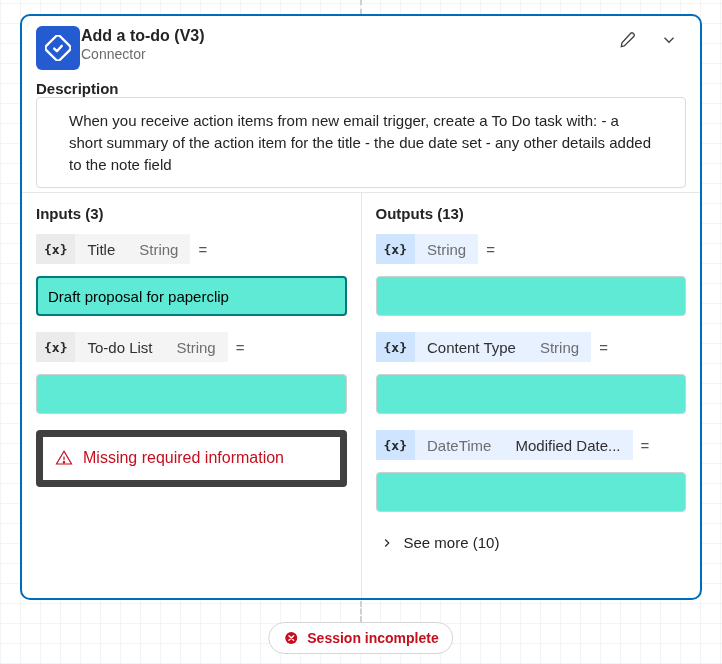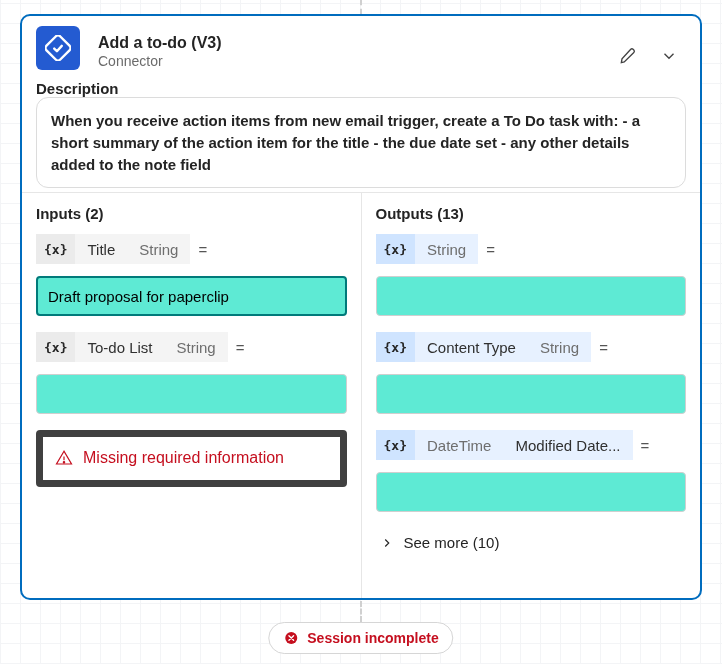--- a/index.html
+++ b/index.html
@@ -15,38 +15,38 @@
     position:relative;
   }
   .vline { position:absolute; left:360px; top:0; width:0; border-left:2px dashed #d0d0d0; z-index:0;}
   .vline.top { height:14px; }
   .vline.bot { top:601px; height:21px; }
   .card {
     position:absolute; left:20px; top:14px; width:682px; height:586px;
     background:#fff; border:2px solid #006cbe; border-radius:10px;
     display:flex; flex-direction:column; z-index:1;
   }
-  .hdr { display:flex; align-items:flex-end; gap:18px; padding:10px 14px 6px 14px; }
+  .hdr { display:flex; align-items:flex-start; gap:1px; padding:10px 14px 6px 14px; }
   .app-icon {
     width:44px; height:44px; background:#245bd1; border-radius:6px;
     display:flex; align-items:center; justify-content:center; flex:none;
   }
   .app-icon svg { width:26px; height:26px; }
   .hdr-text { flex:1; line-height:1.25; }
   .hdr-title { font-size:16px; font-weight:600; }
   .hdr-sub   { font-size:14px; color:#6b6b6b; }
   .hdr-actions { display:flex; align-items:center; gap:14px; padding-right:4px;}
   .icon-btn { background:none; border:none; padding:4px; cursor:pointer; color:#424242; }
   .icon-btn svg { width:20px; height:20px; display:block; }
   .chev svg { width:18px; height:18px;}
   .section { padding:4px 14px; }
   .sec-head { font-weight:600; font-size:15px; margin:0 0 0 0; }
   .desc-box {
-    border:1px solid #dcdcdc; border-radius:12px;
-    padding:12px 14px; font-size:15px; line-height:1.45;font-weight:bold;
+    border:1px solid #dcdcdc; border-radius:4px;
+    padding:12px 32px; font-size:15px; line-height:1.45;
   }
   .io {
     display:flex; flex:1; border-top:1px solid #e6e6e6;
   }
   .col { flex:1; padding:12px 14px 14px 14px; overflow:hidden;}
   .col.inputs { border-right:1px solid #e6e6e6; }
   .col-head { font-weight:600; font-size:15px; margin-bottom:12px; }
   .chip-row { display:flex; align-items:center; flex-wrap:nowrap; margin-bottom:6px; }
   .token {
     background:#ebebeb; color:#262626; font-size:13px; font-weight:600;
@@ -120,21 +120,21 @@
   </div>
 
   <div class="section">
     <div class="sec-head">Description</div>
     <div class="desc-box">When you receive action items from new email trigger, create a To Do task with: - a short summary of the action item for the title - the due date set - any other details added to the note field</div>
   </div>
 
   <div class="io">
 
     <div class="col inputs">
-      <div class="col-head">Inputs (2)</div>
+      <div class="col-head">Inputs (3)</div>
 
       <div class="chip-row">
         <span class="token">{x}</span>
         <span class="chip name">Title</span>
         <span class="chip type">String</span>
         <span class="eq">=</span>
       </div>
       <input class="field active" value="Draft proposal for paperclip" style="">
 
       <div class="chip-row">

